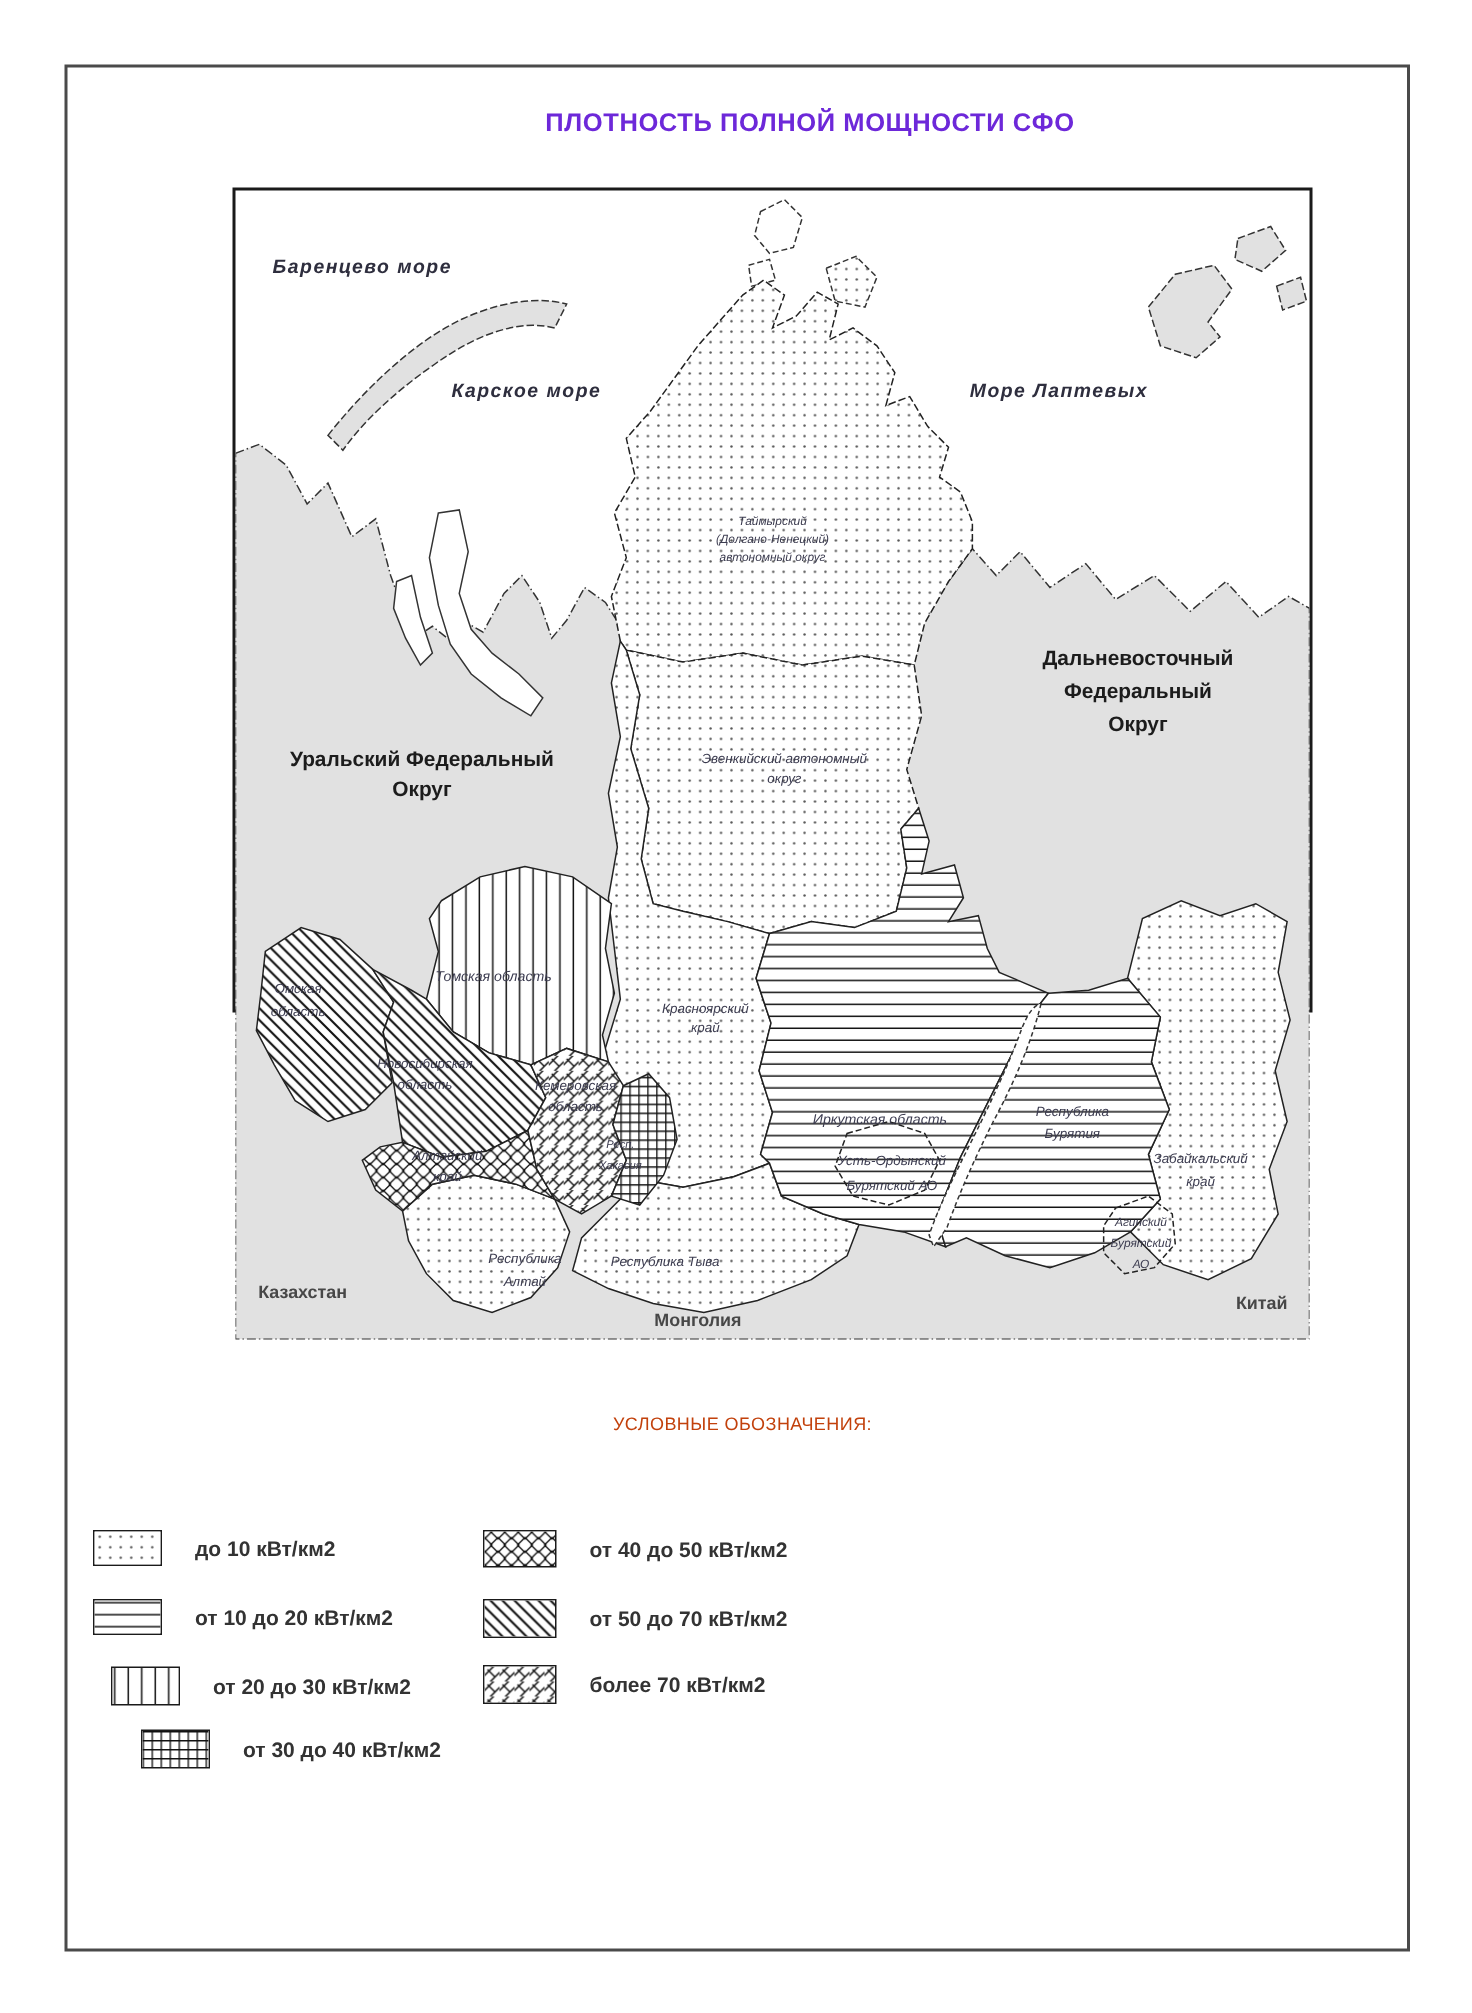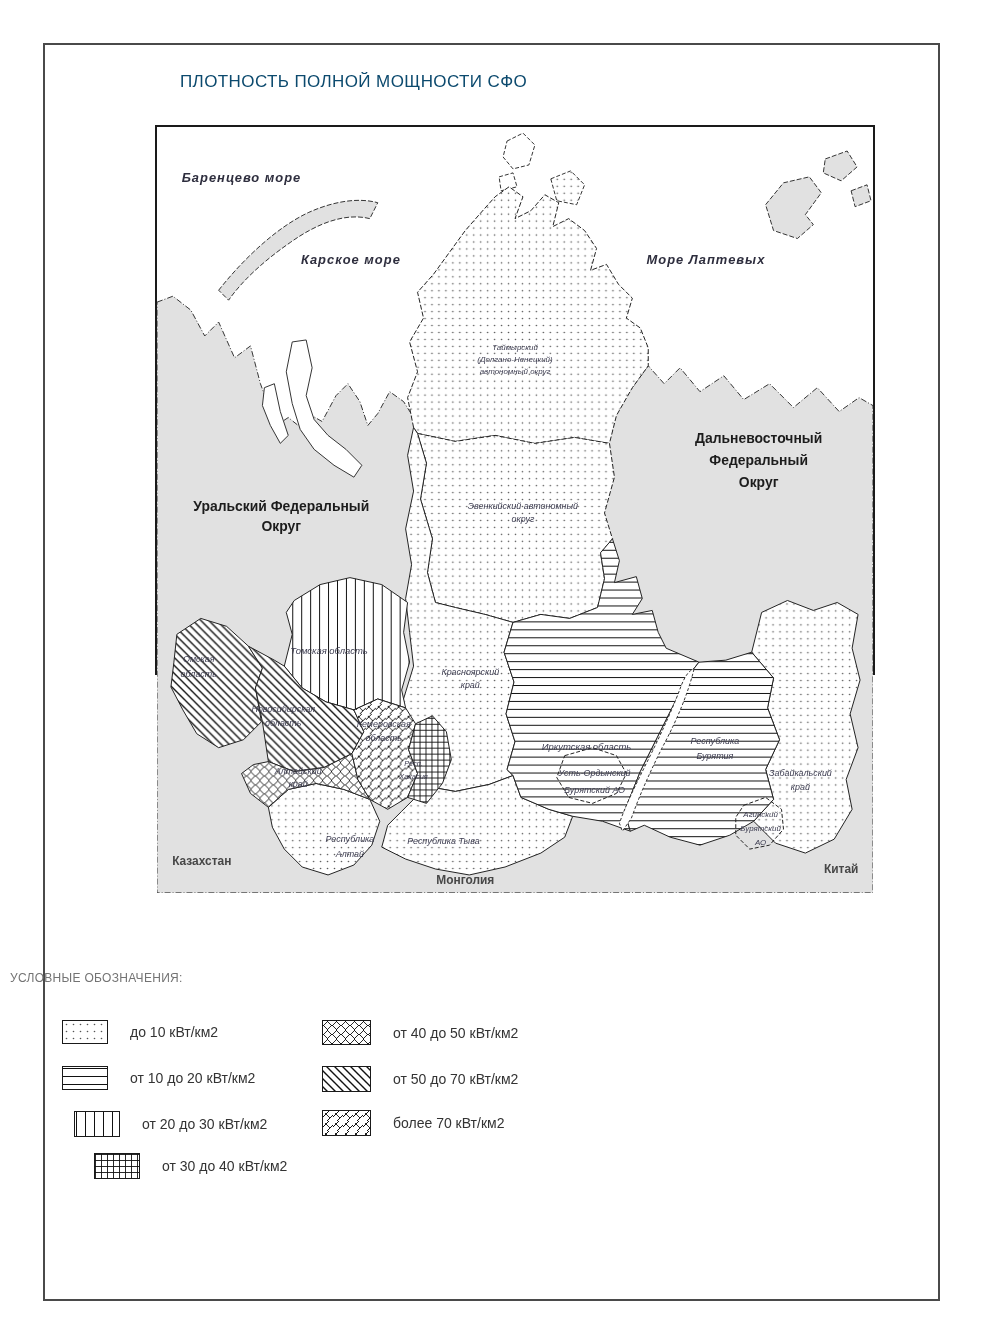--- a/index.html
+++ b/index.html
@@ -1,23 +1,23 @@
 <!DOCTYPE html>
 <html><head>
 <meta charset="utf-8">
 <style>
   html,body{margin:0;padding:0;background:#ffffff;}
   body{width:981px;height:1342px;position:relative;font-family:"Liberation Sans",sans-serif;overflow:hidden;}
   .page-frame{position:absolute;left:43px;top:43px;width:893px;height:1254px;border:2px solid #4a4a4a;}
-  .page-title{position:absolute;left:180px;top:72px;width:720px;text-align:left;font-size:17px;font-weight:normal;letter-spacing:.4px;color:#0c4a6e;}
+  .page-title{position:absolute;left:180px;top:72px;width:720px;text-align:center;font-size:17px;font-weight:bold;letter-spacing:.4px;color:#6d28d9;}
   .map-frame{position:absolute;left:155px;top:125px;width:720px;height:550px;border:2px solid #1a1a1a;background:#ffffff;box-sizing:border-box;}
   .map-frame svg{display:block;}
-  .legend-header{position:absolute;left:10px;top:971px;width:970px;font-size:12px;letter-spacing:.3px;color:#737373;}
+  .legend-header{position:absolute;left:10px;top:942px;width:970px;text-align:center;font-size:12px;letter-spacing:.3px;color:#c2410c;}
   .legend-desc{position:absolute;left:64px;top:955px;font-size:14.5px;line-height:21px;color:#1d1d1d;}
-  .legend-item{position:absolute;display:flex;align-items:center;}
+  .legend-item{position:absolute;display:flex;align-items:center;font-weight:bold;}
   .legend-item svg{border:1px solid #1a1a1a;background:#fff;}
   .legend-item .lab{font-size:14px;color:#333;white-space:nowrap;}
   .col-l .lab{margin-left:22px;}
   .col-r .lab{margin-left:22px;}
   
   .sea-lab{font:italic bold 13px "Liberation Sans",sans-serif;fill:#2e2e3e;letter-spacing:1px;}
   .fd-lab{font:bold 14px "Liberation Sans",sans-serif;fill:#1c1c1c;}
   .cty-lab{font:bold 12px "Liberation Sans",sans-serif;fill:#474747;}
   .rg-lab{font:italic 9px "Liberation Sans",sans-serif;fill:#3c3c50;}
   .rg-lab-sm{font:italic 8px "Liberation Sans",sans-serif;fill:#3c3c50;}

